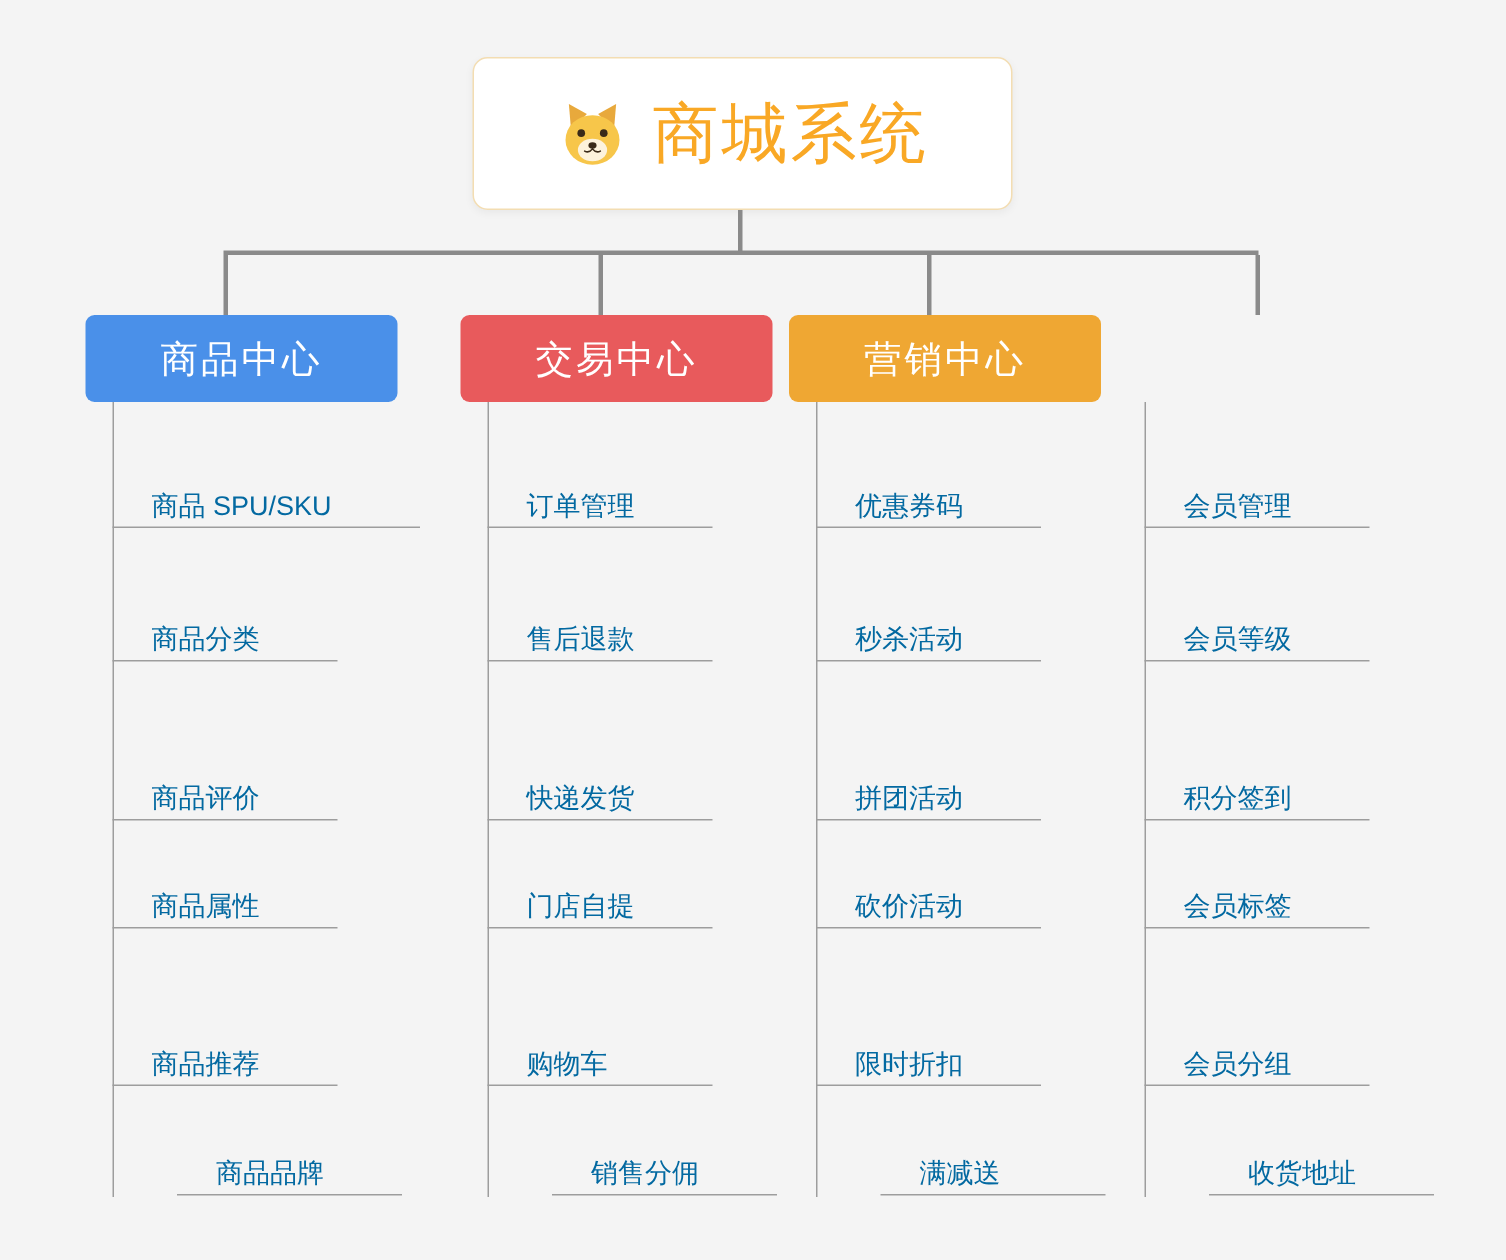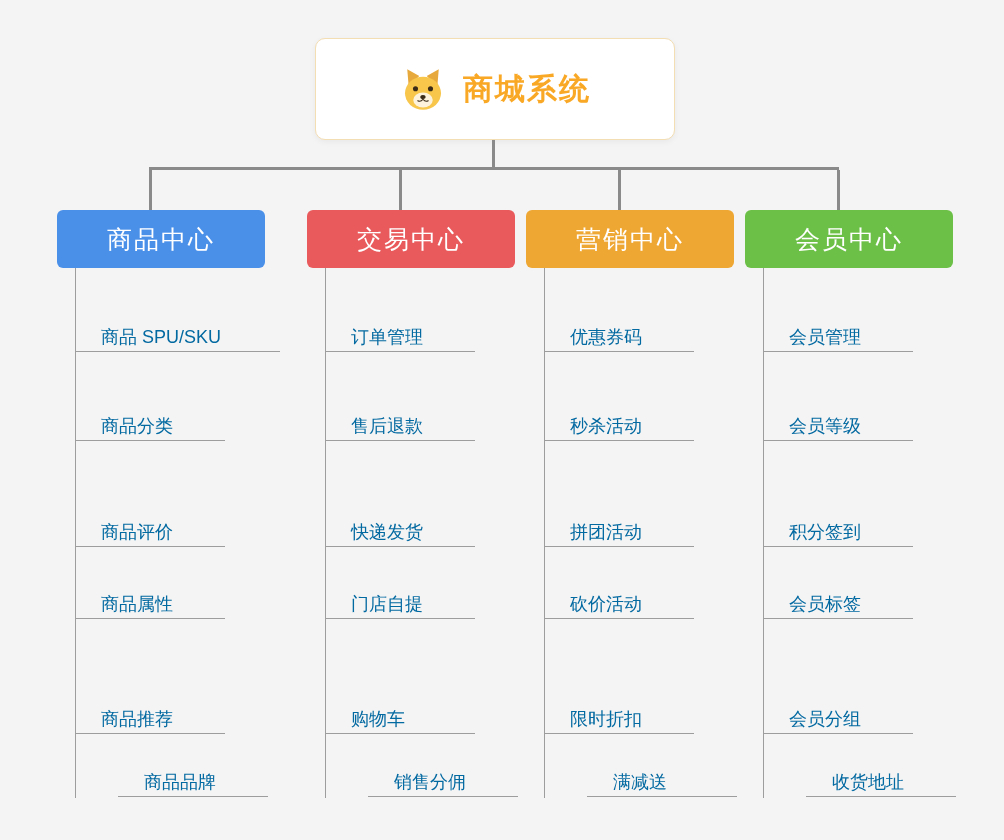--- a/index.html
+++ b/index.html
@@ -19,22 +19,22 @@
     background: #ffffff;
     border: 1px solid #f3ddb2;
     border-radius: 10px;
     box-shadow: 0 2px 6px rgba(0,0,0,0.05);
     display: flex;
     align-items: center;
     justify-content: center;
     gap: 16px;
   }
   .root-title {
-    font-size: 30px;
-    font-weight: 700;
+    font-size: 44px;
+    font-weight: 400;
     letter-spacing: 2px;
   }
   .dog-icon { display: inline-block; line-height: 0; }
 
   
   .conn { position: absolute; background: #8a8a8a; }
   .conn-root-drop   { left: 492px; top: 140px; width: 3px; height: 30px; }
   .conn-horizontal  { left: 149px; top: 167px; width: 690px; height: 3px; }
   .conn-drop        { top: 170px; width: 3px; height: 40px; }
   .conn-drop.d1 { left: 149px; }
@@ -88,21 +88,21 @@
     font-size: 18px;
     color: #0369a1;
     white-space: nowrap;
     cursor: pointer;
   }
   .item.wide { width: 205px; }
   .item.i1 { top: 112px; }
   .item.i2 { top: 201px; }
   .item.i3 { top: 307px; }
   .item.i4 { top: 379px; }
-  .item.i5 { top: 494px; }
+  .item.i5 { top: 484px; }
   .item.i6 { top: 557px; margin-left: 43px; }
 </style>
 </head>
 <body>
 
 <div class="root-node">
   <span class="dog-icon">
     <svg viewBox="0 0 64 60" width="48" height="45" aria-hidden="true">
       <path d="M11 3 L27 12 L13 27 Z" fill="#e8a93c"></path>
       <path d="M53 3 L37 12 L51 27 Z" fill="#e8a93c"></path>
@@ -157,23 +157,20 @@
   <div class="trunk"></div>
   <div class="item i1">优惠券码</div>
   <div class="item i2">秒杀活动</div>
   <div class="item i3">拼团活动</div>
   <div class="item i4">砍价活动</div>
   <div class="item i5">限时折扣</div>
   <div class="item i6">满减送</div>
 </section>
 
 <section class="branch b4">
-  <div class="branch-header" style="background: rgb(108, 191, 71);">
-    <span class="branch-label">会员中心</span>
-  </div>
   <div class="trunk"></div>
   <div class="item i1">会员管理</div>
   <div class="item i2">会员等级</div>
   <div class="item i3">积分签到</div>
   <div class="item i4">会员标签</div>
   <div class="item i5">会员分组</div>
   <div class="item i6">收货地址</div>
 </section>
 
 </body></html>

